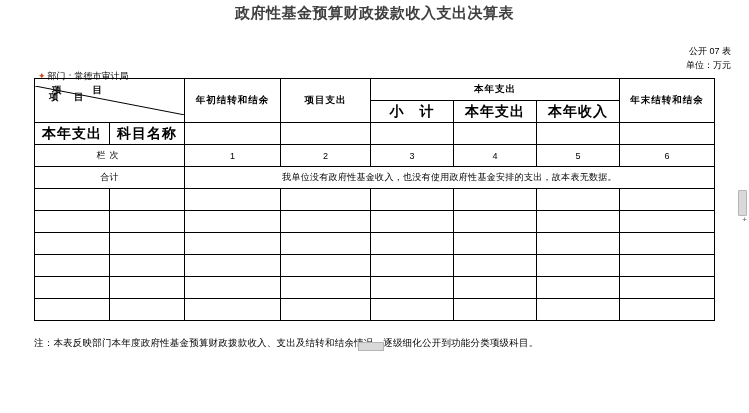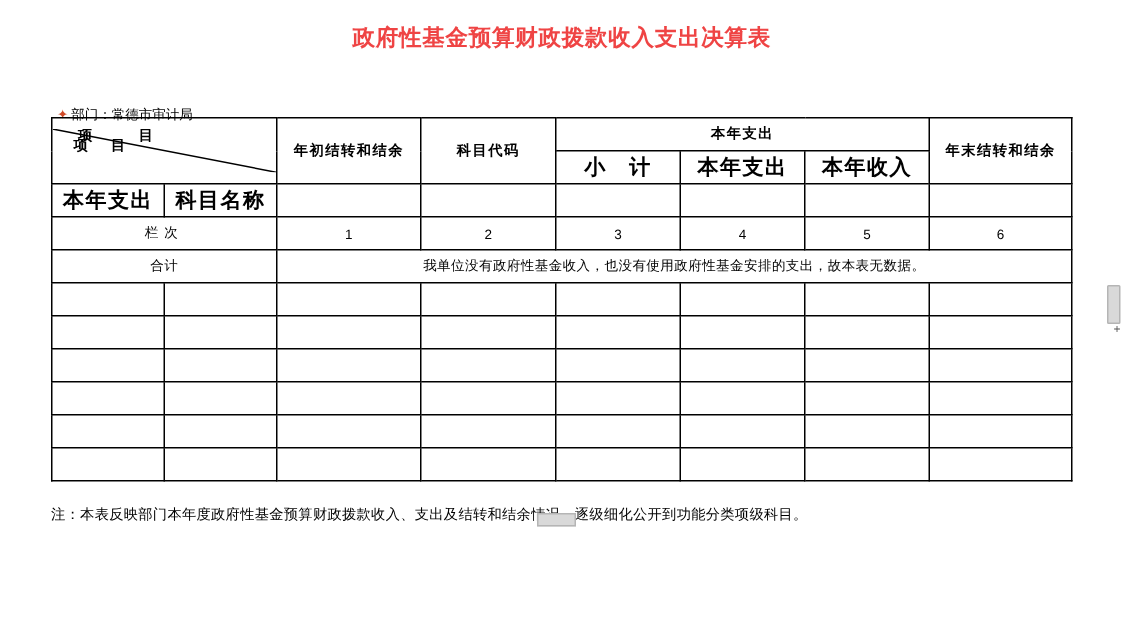--- a/index.html
+++ b/index.html
@@ -19,22 +19,22 @@
     position: relative;
     width: 749px;
     height: 413px;
     box-sizing: border-box;
   }
   .doc-title {
     text-align: center;
     font-size: 15px;
     font-weight: bold;
     letter-spacing: 0.5px;
-    padding-top: 16px;
-    color: #ef4444;
+    padding-top: 4px;
+    color: #404040;
   }
   .meta-right {
     position: absolute;
     right: 18px;
     top: 44px;
     text-align: right;
     font-size: 9px;
     line-height: 14px;
     color: #000;
   }
@@ -154,20 +154,24 @@
     box-sizing: border-box;
   }
 </style>
 </head>
 <body>
 
 <div class="page">
 
   <div class="doc-title">政府性基金预算财政拨款收入支出决算表</div>
 
+  <div class="meta-right">
+    <div>公开 07 表</div>
+    <div>单位：万元</div>
+  </div>
 
   <div class="meta-left">
     <span class="bullet">✦</span><span>部门：</span><span>常德市审计局</span>
   </div>
 
   <div class="table-wrap">
     <table class="main">
       <colgroup>
         <col style="width:75px">
         <col style="width:75px">
@@ -184,21 +188,21 @@
             <div class="item-cell">
               <div class="diag">
                 <svg width="150" height="29" viewBox="0 0 150 29">
                     <line x1="0" y1="0" x2="150" y2="29" stroke="#000" stroke-width="1"></line>
                   </svg>
               </div>
               <span class="xiang">项　目</span>
             </div>
           </td>
           <td rowspan="2" class="hdr">年初结转和结余</td>
-          <td rowspan="2" class="hdr">科目代码</td>
+          <td rowspan="2" class="hdr">项目支出</td>
           <td colspan="3" class="hdr">本年支出</td>
           <td rowspan="2" class="hdr">年末结转和结余</td>
         </tr>
         <tr>
           <td class="hdr-sub">小　计</td>
           <td class="hdr-sub">本年支出</td>
           <td class="hdr-sub">本年收入</td>
         </tr>
         <tr>
           <td class="hdr-sub">本年支出</td>

